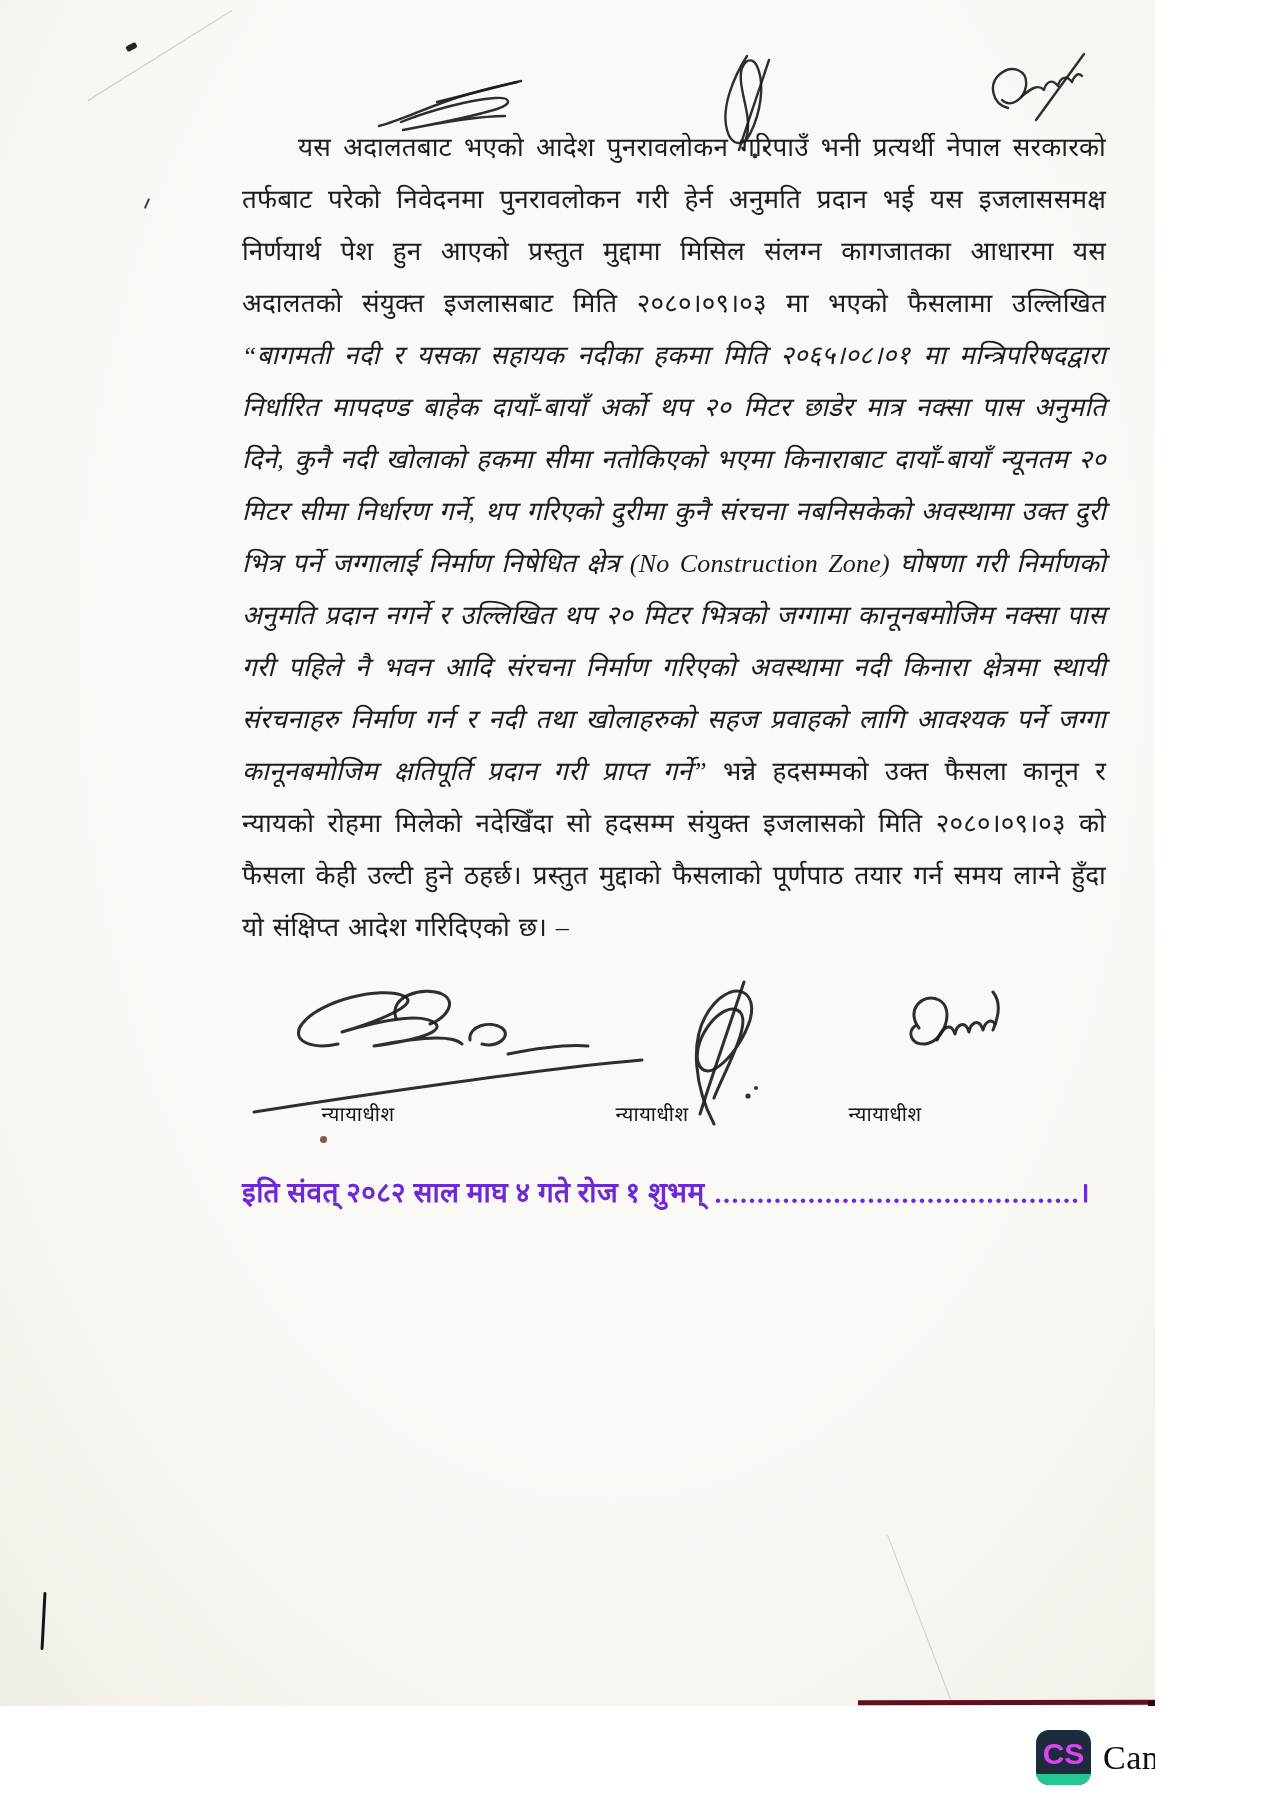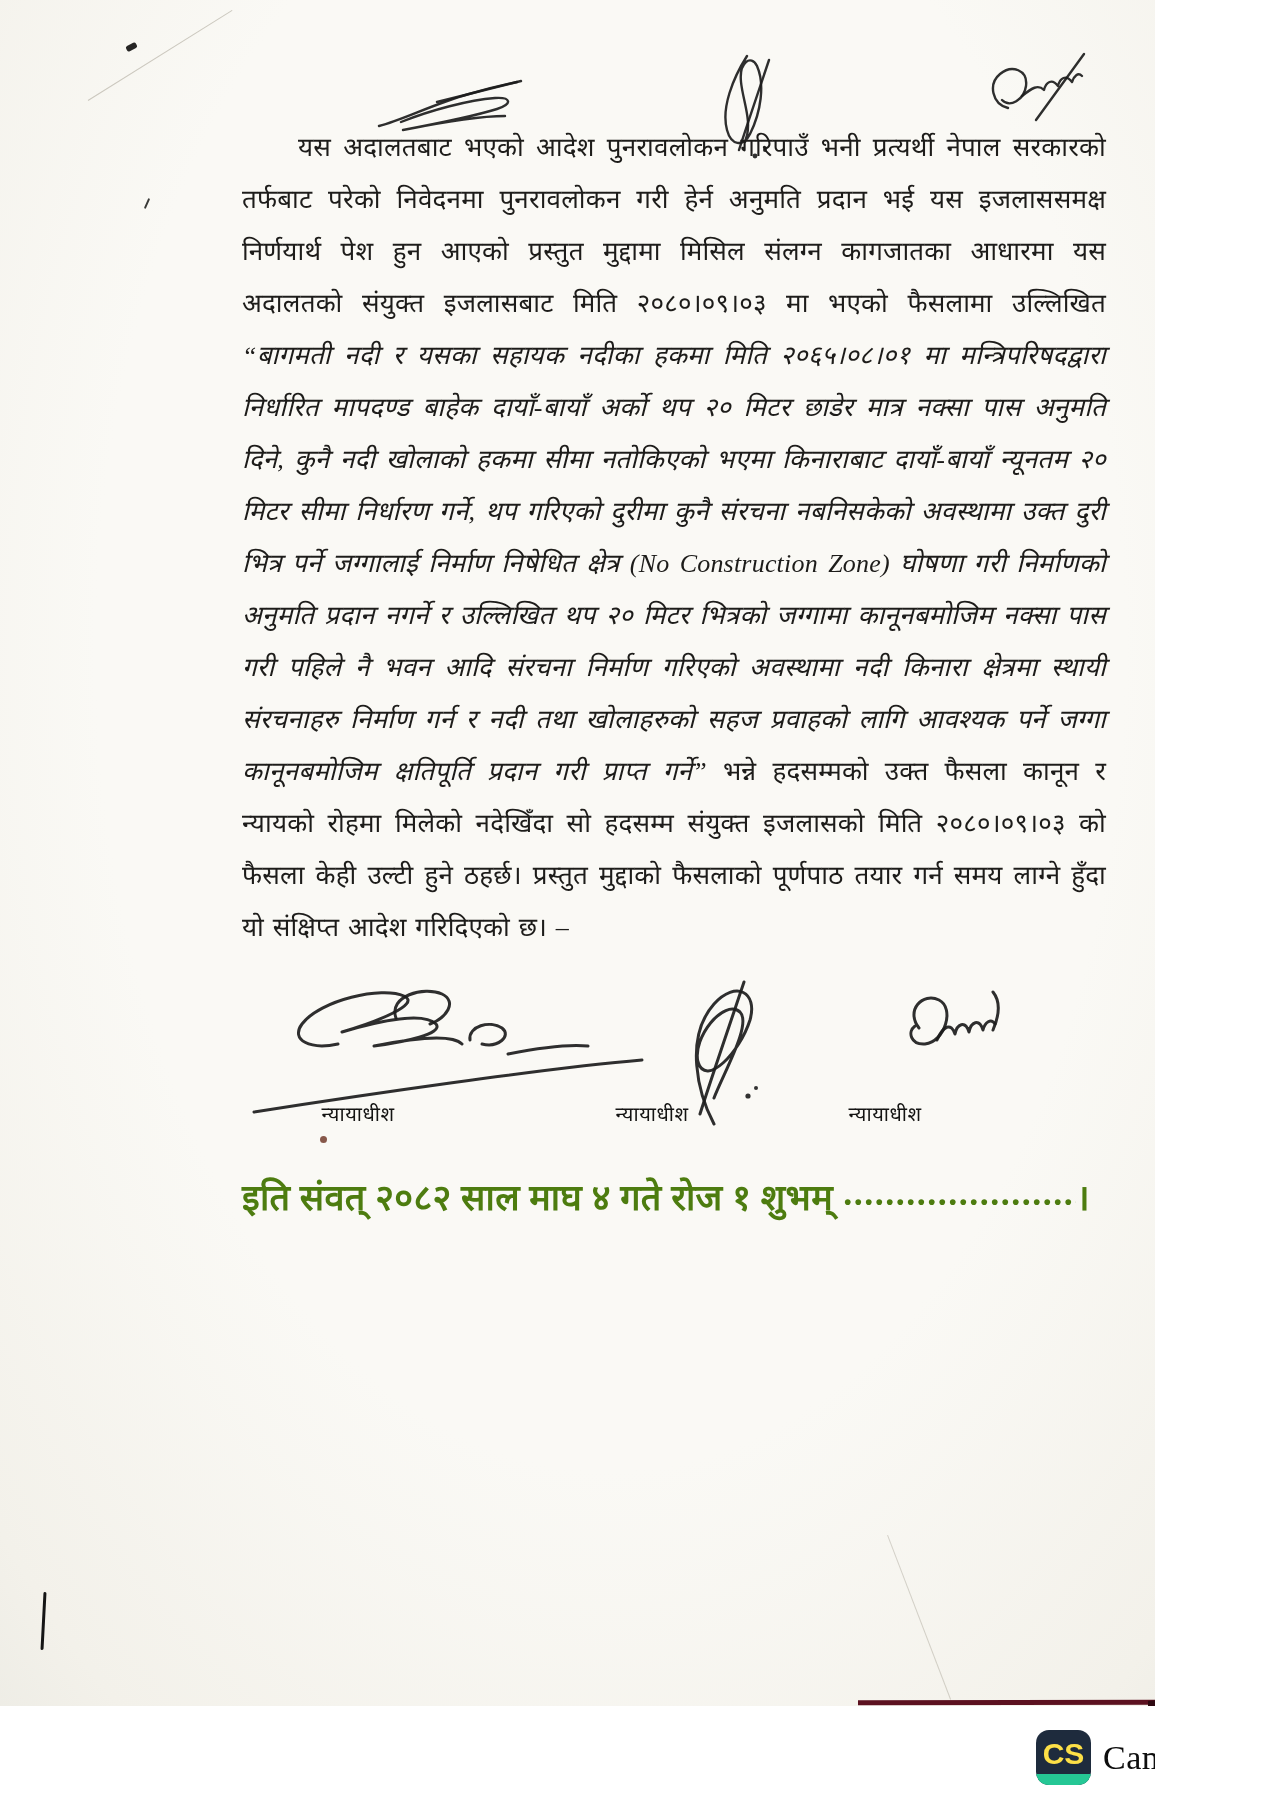--- a/index.html
+++ b/index.html
@@ -30,22 +30,22 @@
     position:absolute;top:1100px;width:160px;text-align:center;
     font-size:20px;color:#141413;letter-spacing:.5px;
   }
   #judge-1{left:278px;}
   #judge-2{left:572px;}
   #judge-3{left:805px;}
 
   
   #date-line{
     position:absolute;left:242px;top:1172px;width:848px;
-    display:flex;align-items:flex-start;
-    font-size:36px;font-weight:700;color:#4d7c0f;letter-spacing:.4px;white-space:nowrap;
+    display:flex;align-items:flex-end;
+    font-size:28px;font-weight:700;color:#6d28d9;letter-spacing:.4px;white-space:nowrap;
   }
   #date-dots{flex:1;overflow:hidden;font-weight:700;letter-spacing:1.5px;padding:0 6px 0 10px;}
   #date-end{font-weight:700;}
 
   
   .sig{position:absolute;}
   .sig svg{display:block;}
   .sig path{fill:none;stroke:#1c1c1c;stroke-width:3;stroke-linecap:round;stroke-linejoin:round;opacity:.92;}
   .sig circle{fill:#1c1c1c;opacity:.9;}
   .sig-thin path{stroke-width:2.4;}
@@ -77,21 +77,21 @@
   #speck-3{left:320px;top:1136px;width:7px;height:7px;background:#6a2f1f;border-radius:50%;opacity:.8;}
 
   
   #cs-badge{position:absolute;left:1036px;top:1730px;display:flex;align-items:center;}
   #cs-icon{
     position:relative;width:55px;height:55px;border-radius:13px;background:#1e2b3d;
     display:flex;align-items:center;justify-content:center;overflow:hidden;flex:0 0 auto;
   }
   #cs-icon .cs-text{
     font-family:"Liberation Sans","DejaVu Sans",sans-serif;font-weight:700;
-    font-size:30px;color:#fde047;margin-top:-8px;letter-spacing:0;
+    font-size:30px;color:#d946ef;margin-top:-8px;letter-spacing:0;
   }
   #cs-green{position:absolute;left:0;bottom:0;width:100%;height:11px;background:#25c795;}
   #cs-name{
     margin-left:12px;font-family:"Liberation Serif","DejaVu Serif",serif;
     font-size:34px;color:#0e0e0e;letter-spacing:.5px;
   }
 </style>
 </head>
 <body>
 

